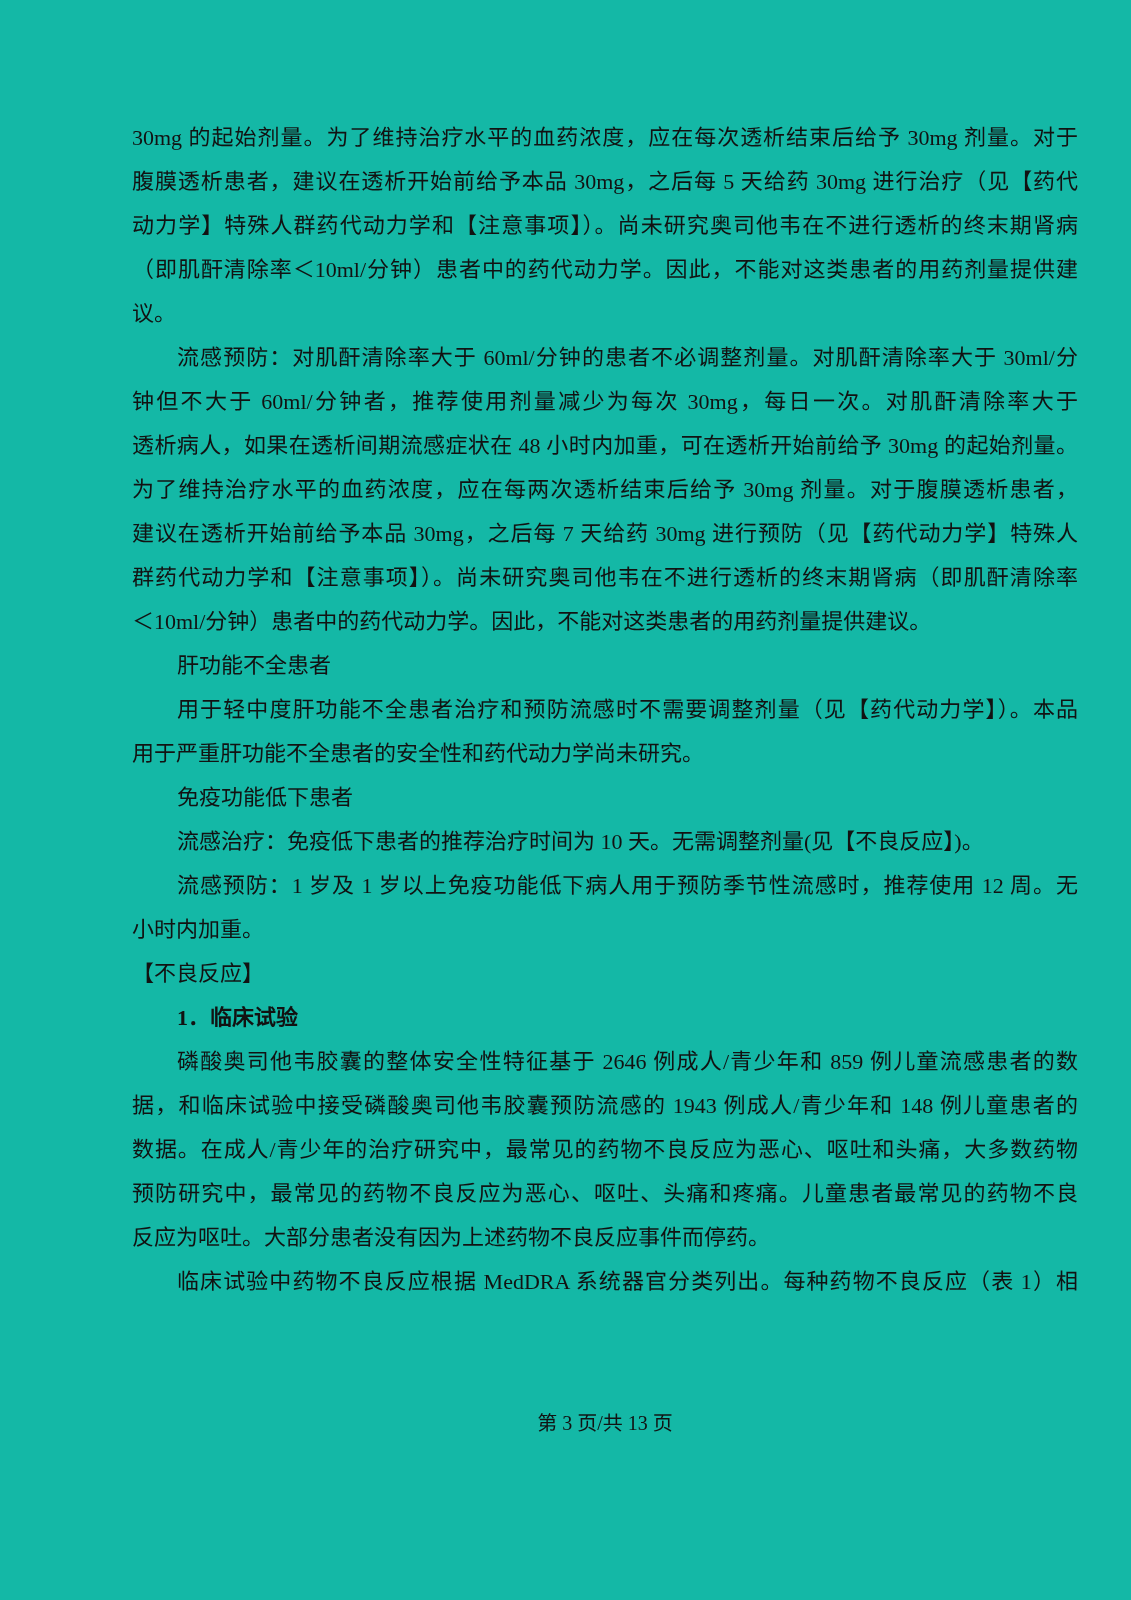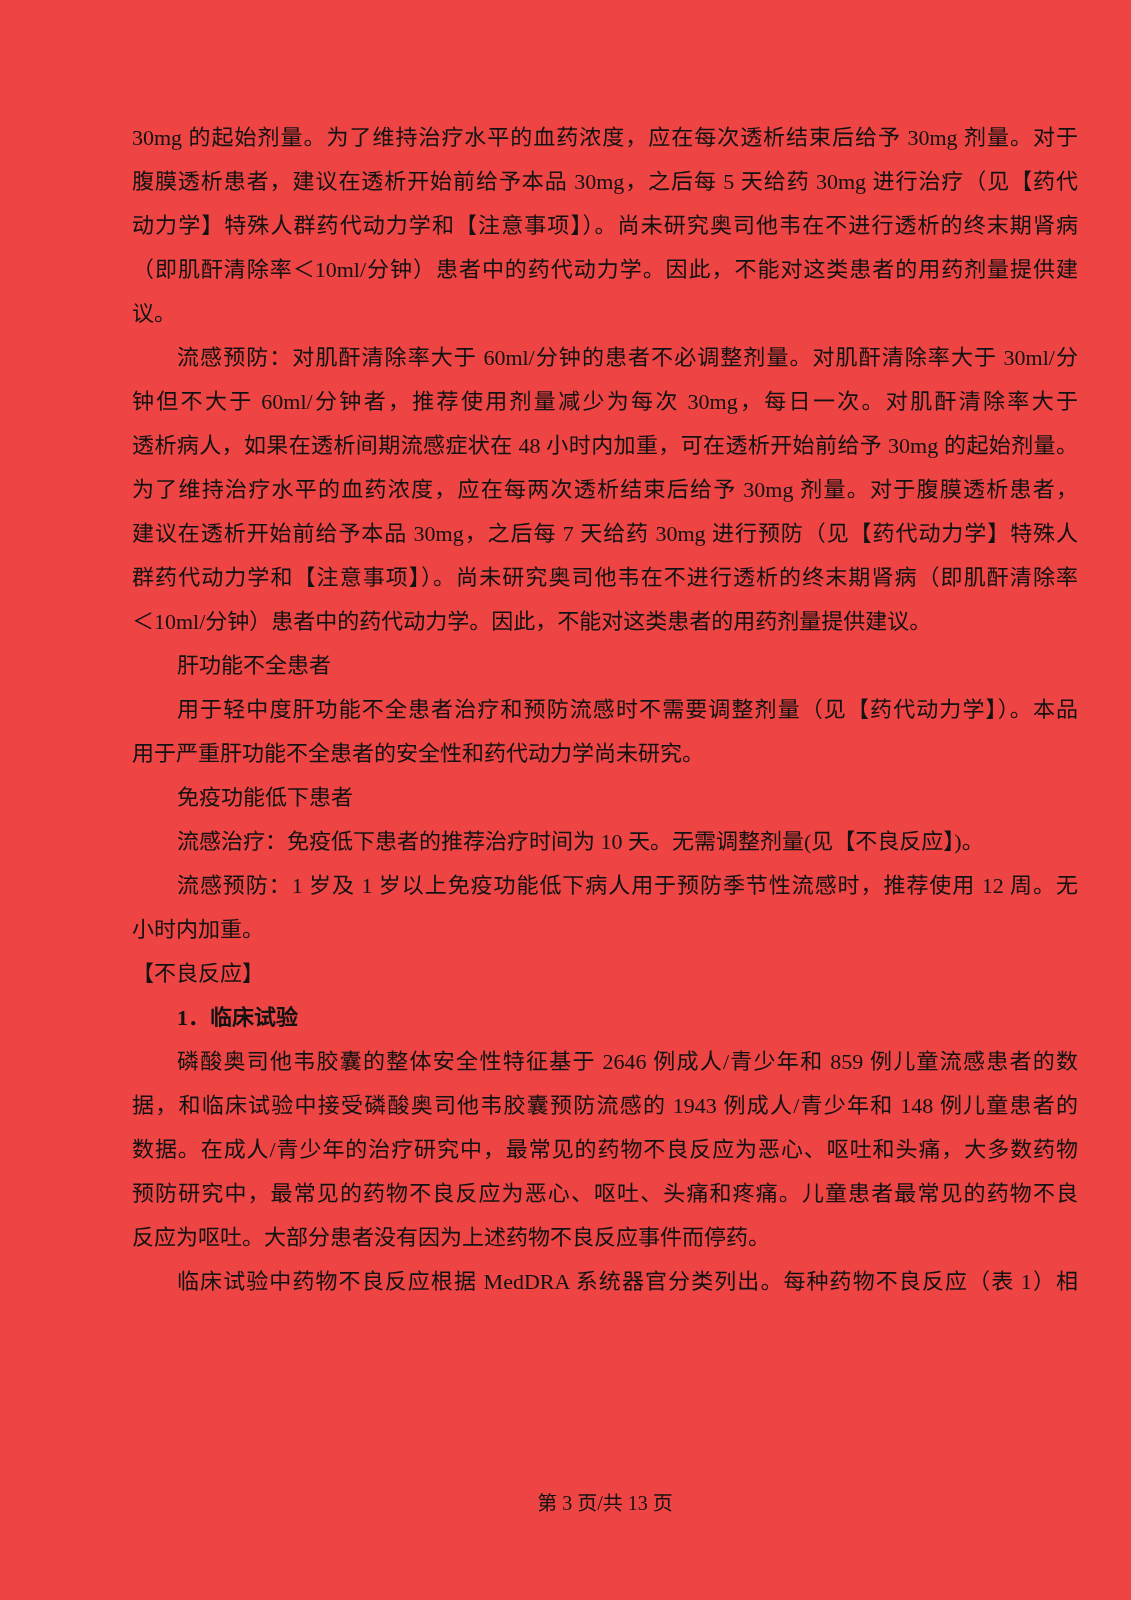--- a/index.html
+++ b/index.html
@@ -23,30 +23,30 @@
     text-align:justify;
     text-justify:inter-ideograph;
     overflow:hidden;
     white-space:normal;
   }
   .line.j{ text-align-last:justify; }
   .line.indent{ text-indent:45px; }
   .line.bold{ font-weight:bold; }
   .footer{
     position:absolute;
-    left:132px;width:946px;top:1488px;
+    left:132px;width:946px;top:1408px;
     text-align:center;
     font-size:20px;
     line-height:30px;
   }
 </style>
 </head>
 <body>
 
-<div class="page" style="background: #ef4444; color: rgb(18, 18, 18); text-decoration: underline;">
+<div class="page" style="background: #14b8a6; color: rgb(18, 18, 18); text-decoration: underline;">
   <div class="doc-body" id="doc-body">
       <div class="line j">30mg 的起始剂量。为了维持治疗水平的血药浓度，应在每次透析结束后给予 30mg 剂量。对于</div>
       <div class="line j">腹膜透析患者，建议在透析开始前给予本品 30mg，之后每 5 天给药 30mg 进行治疗（见【药代</div>
       <div class="line j">动力学】特殊人群药代动力学和【注意事项】）。尚未研究奥司他韦在不进行透析的终末期肾病</div>
       <div class="line j">（即肌酐清除率＜10ml/分钟）患者中的药代动力学。因此，不能对这类患者的用药剂量提供建</div>
       <div class="line">议。</div>
       <div class="line indent j">流感预防：对肌酐清除率大于 60ml/分钟的患者不必调整剂量。对肌酐清除率大于 30ml/分</div>
       <div class="line j">钟但不大于 60ml/分钟者，推荐使用剂量减少为每次 30mg，每日一次。对肌酐清除率大于</div>
       <div class="line j">透析病人，如果在透析间期流感症状在 48 小时内加重，可在透析开始前给予 30mg 的起始剂量。</div>
       <div class="line j">为了维持治疗水平的血药浓度，应在每两次透析结束后给予 30mg 剂量。对于腹膜透析患者，</div>

